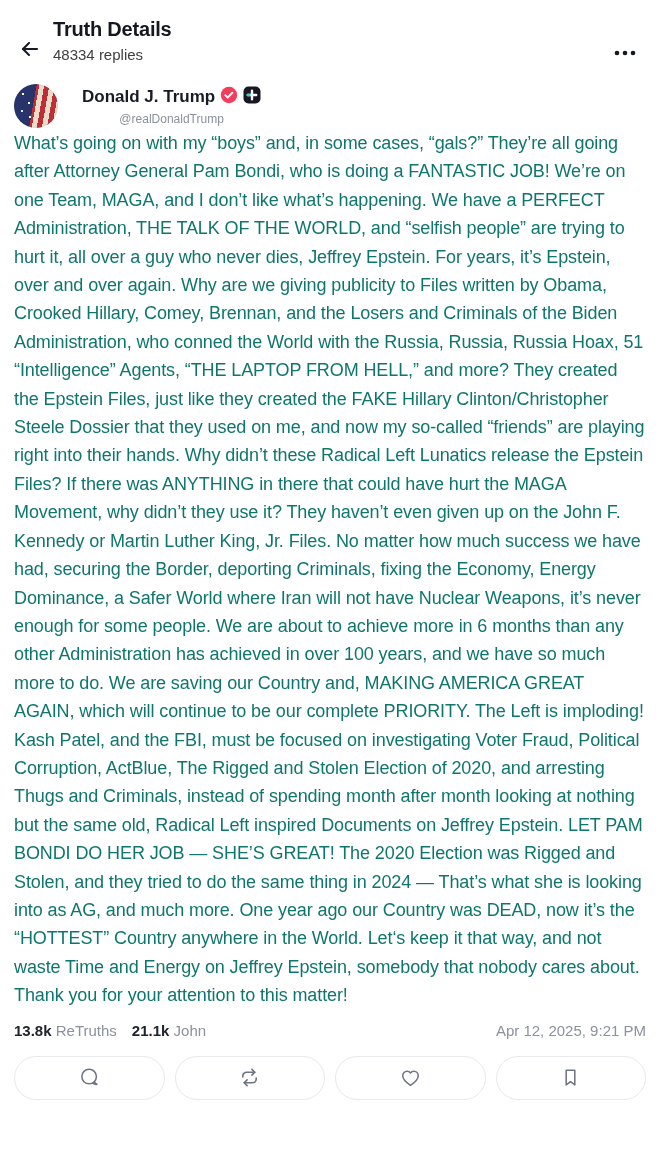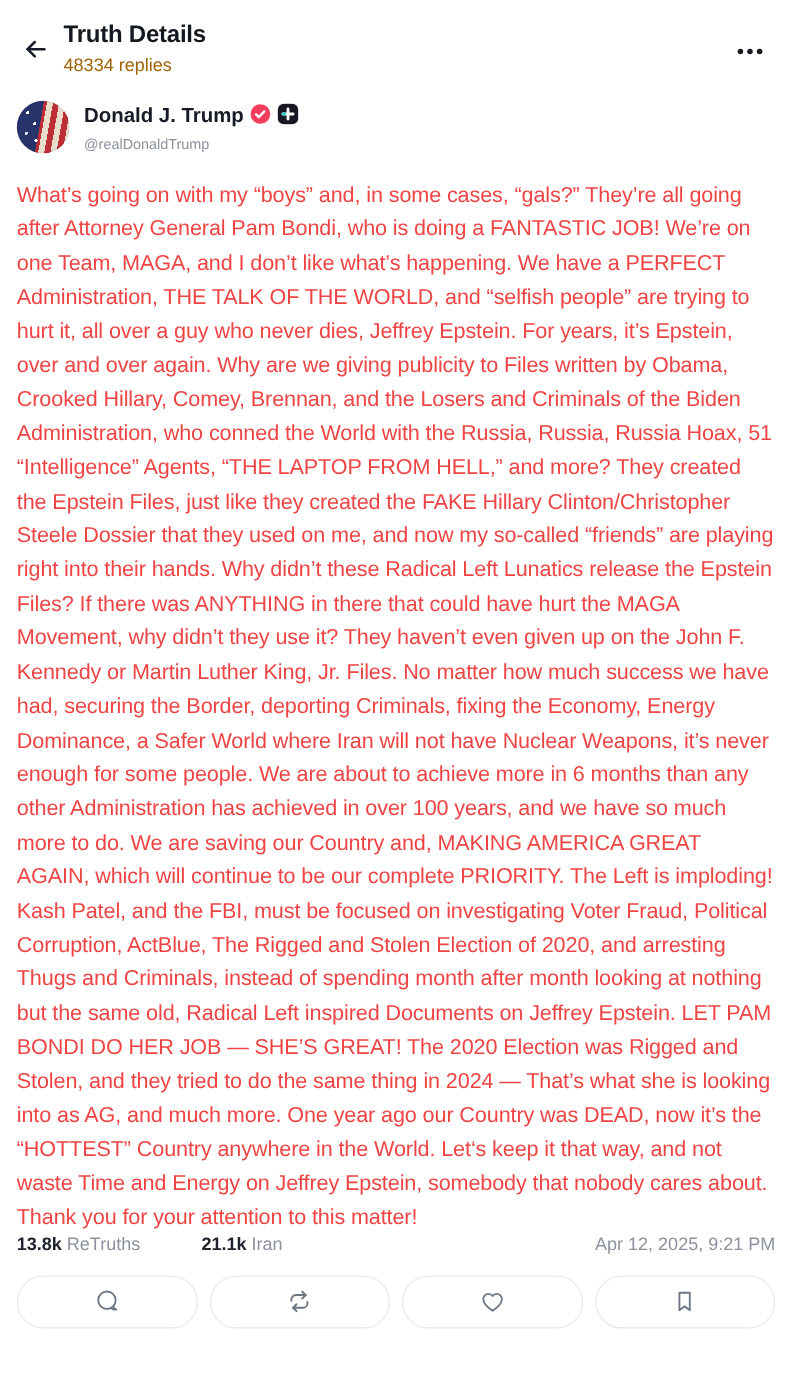--- a/index.html
+++ b/index.html
@@ -11,42 +11,42 @@
     margin: 0 auto;
     background: #fff;
     font-family: "Liberation Sans", sans-serif;
     color: #252a38;
     overflow: hidden;
   }
 
   
   .header {
     display: flex;
-    align-items: center;
+    align-items: flex-end;
     padding: 17px 22px 0 16px;
   }
   .back-btn {
     width: 28px; height: 28px;
     border: none; background: transparent;
     cursor: pointer; padding: 0;
     margin-top: 1px;
     display: flex; align-items: center; justify-content: center;
     color: #171b26;
   }
   .header-text { margin-left: 9px; flex: 1; }
   .header-title {
     font-size: 20px;
     font-weight: 700;
     color: #14181f;
     letter-spacing: -0.2px;
     line-height: 24px;
   }
   .header-replies {
     font-size: 15px;
-    color: #a16207;
+    color: #404040;
     margin-top: 5px;
   }
   .more-btn {
     border: none; background: transparent; cursor: pointer;
     padding: 6px 0 0 0;
     color: #14181f;
     display: flex; align-items: center;
   }
 
   
@@ -63,51 +63,51 @@
     cursor: pointer;
     background:
       radial-gradient(circle 1.4px at 9px 10px, #fff 97%, transparent),
       radial-gradient(circle 1.4px at 15px 19px, #fff 97%, transparent),
       radial-gradient(circle 1.4px at 8px 27px, #dfe6ff 97%, transparent),
       radial-gradient(circle 1.4px at 16px 33px, #fff 97%, transparent),
       linear-gradient(100deg, #27346c 0 44%, rgba(0,0,0,0) 44%),
       repeating-linear-gradient(100deg, #bd2e36 0 5px, #e8dccb 5px 10px);
     box-shadow: inset 0 0 0 1px rgba(0,0,0,0.06);
   }
-  .author-meta { margin-left: 12px; }
+  .author-meta { margin-left: 24px; text-align: center; }
   .name-row { display: flex; align-items: center; gap: 5px; }
   .display-name {
     font-size: 17px;
     font-weight: 700;
     color: #171b26;
     cursor: pointer;
   }
   .badge { display: block; }
   .handle {
     font-size: 12px;
     color: #8b919d;
     margin-top: 4px;
     cursor: pointer;
   }
 
   .body-text {
-    margin-top: 20px;
+    margin-top: 1px;
     font-size: 18px;
     line-height: 28.4px;
-    color: #ef4444;
+    color: #0f766e;
     letter-spacing: -0.1px;
   }
 
   
   .stats-row {
     display: flex;
     align-items: baseline;
+    margin-top: 12px;
     font-size: 15px;
     color: #8b919d;
-    gap: 36px;
   }
   .stat-group { margin-right: 15px; cursor: pointer; }
   .stat-count { font-weight: 700; color: #20242f; }
   .stat-label { color: #8b919d; }
   .timestamp { margin-left: auto; color: #8b919d; }
 
   
   .action-bar {
     display: flex;
     gap: 10px;
@@ -183,21 +183,21 @@
 
     <div class="body-text">What’s going on with my “boys” and, in some cases, “gals?” They’re all going after Attorney General Pam Bondi, who is doing a FANTASTIC JOB! We’re on one Team, MAGA, and I don’t like what’s happening. We have a PERFECT Administration, THE TALK OF THE WORLD, and “selfish people” are trying to hurt it, all over a guy who never dies, Jeffrey Epstein. For years, it’s Epstein, over and over again. Why are we giving publicity to Files written by Obama, Crooked Hillary, Comey, Brennan, and the Losers and Criminals of the Biden Administration, who conned the World with the Russia, Russia, Russia Hoax, 51 “Intelligence” Agents, “THE LAPTOP FROM HELL,” and more? They created the Epstein Files, just like they created the FAKE Hillary Clinton/Christopher Steele Dossier that they used on me, and now my so-called “friends” are playing right into their hands. Why didn’t these Radical Left Lunatics release the Epstein Files? If there was ANYTHING in there that could have hurt the MAGA Movement, why didn’t they use it? They haven’t even given up on the John F. Kennedy or Martin Luther King, Jr. Files. No matter how much success we have had, securing the Border, deporting Criminals, fixing the Economy, Energy Dominance, a Safer World where Iran will not have Nuclear Weapons, it’s never enough for some people. We are about to achieve more in 6 months than any other Administration has achieved in over 100 years, and we have so much more to do. We are saving our Country and, MAKING AMERICA GREAT AGAIN, which will continue to be our complete PRIORITY. The Left is imploding! Kash Patel, and the FBI, must be focused on investigating Voter Fraud, Political Corruption, ActBlue, The Rigged and Stolen Election of 2020, and arresting Thugs and Criminals, instead of spending month after month looking at nothing but the same old, Radical Left inspired Documents on Jeffrey Epstein. LET PAM BONDI DO HER JOB — SHE’S GREAT! The 2020 Election was Rigged and Stolen, and they tried to do the same thing in 2024 — That’s what she is looking into as AG, and much more. One year ago our Country was DEAD, now it’s the “HOTTEST” Country anywhere in the World. Let‘s keep it that way, and not waste Time and Energy on Jeffrey Epstein, somebody that nobody cares about. Thank you for your attention to this matter!</div>
 
     <div class="stats-row">
       <span class="stat-group">
         <span class="stat-count">13.8k</span>
         <span class="stat-label">ReTruths</span>
       </span>
       <span class="stat-group">
         <span class="stat-count">21.1k</span>
-        <span class="stat-label">Iran</span>
+        <span class="stat-label">John</span>
       </span>
       <span class="timestamp">Apr 12, 2025, 9:21 PM</span>
     </div>
   </div>
 
   <div class="action-bar">
     <button class="action-pill" aria-label="reply">
       <span style="display:flex;">
         <svg width="23" height="23" viewBox="0 0 24 24" fill="none" stroke="currentColor" stroke-width="1.6" stroke-linecap="round" stroke-linejoin="round">
           <circle cx="11.6" cy="11" r="7.6"></circle>

